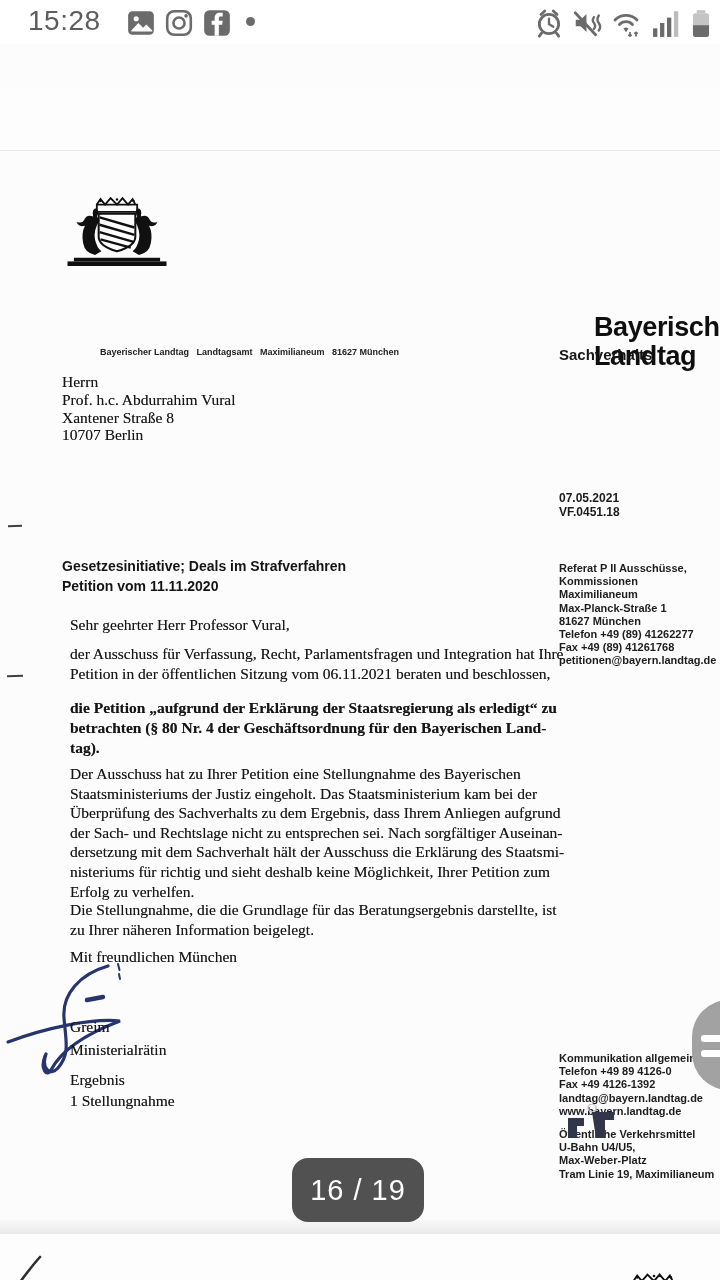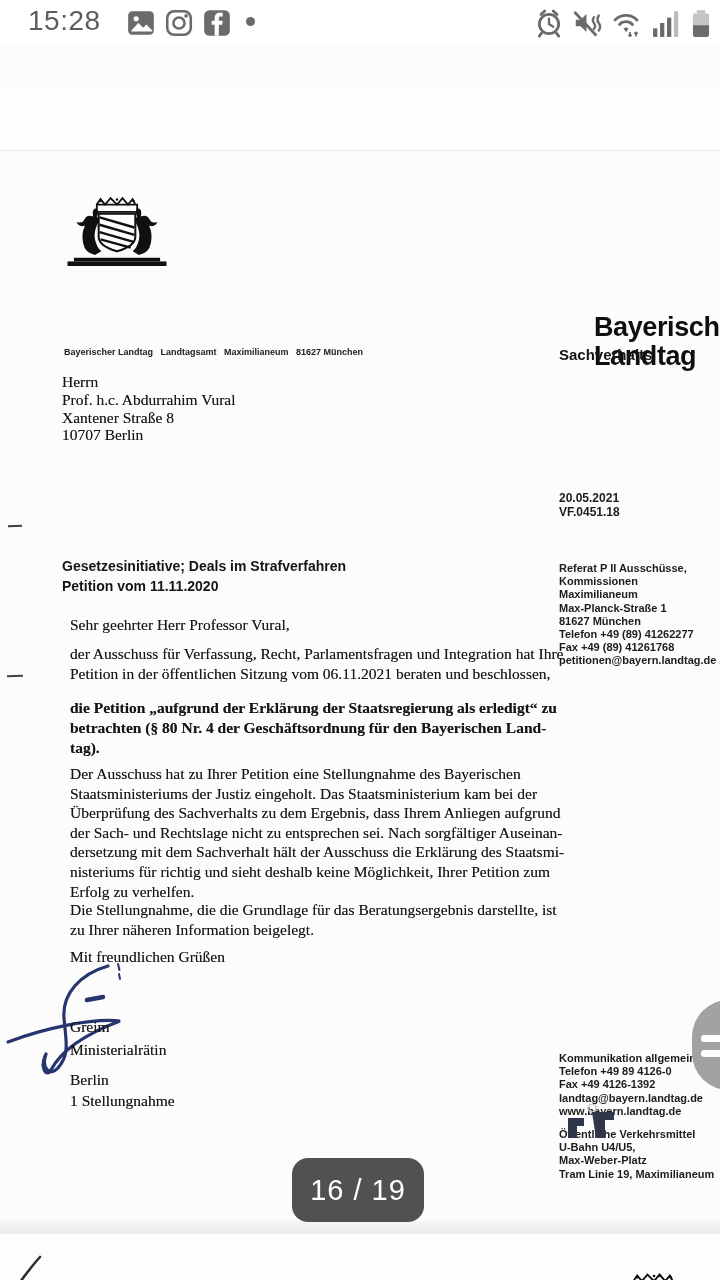--- a/index.html
+++ b/index.html
@@ -1,21 +1,21 @@
 <!DOCTYPE html>
 <html><head>
 <meta charset="utf-8">
 <style>
   html,body{margin:0;padding:0;background:#e9e9e9;}
   .screen{position:relative;width:720px;height:1280px;background:#fcfcfc;overflow:hidden;
           font-family:"Liberation Sans",sans-serif;color:#1c1c1c;padding-left:28px;}
   .abs{position:absolute;}
   .serif{font-family:"Liberation Serif",serif;color:#161616;text-shadow:0 0 .5px rgba(20,20,20,.55);}
   .pre{white-space:pre-line;}
-  .prespace{white-space:pre;}
+  .prespace{white-space:pre;margin-left:36px;}
 
   
   .statusbar{position:absolute;left:0;top:0;width:720px;height:44px;background:#ffffff;}
   .sb-time{position:absolute;left:28px;top:5px;font-size:28px;color:#5d5d5d;letter-spacing:.5px;}
   .sb-ic{position:absolute;top:8px;width:30px;height:30px;}
 
   
   .seam-top{position:absolute;left:0;top:106px;width:720px;height:1px;background:#e7e7e7;}
   .prev-strip{position:absolute;left:0;top:44px;width:720px;height:62px;background:#fdfdfd;}
   .page-edge{position:absolute;left:0;top:1176px;width:720px;height:14px;
@@ -151,21 +151,21 @@
 
       <span class="sender-line prespace" style="top:196px">Bayerischer Landtag   Landtagsamt   Maximilianeum   81627 München</span>
       <div class="recipient serif pre" style="top:210px">Herrn
 Prof. h.c. Abdurrahim Vural
 Xantener Straße 8
 10707 Berlin</div>
 
       <span class="office" style="top:195px">Sachverhalts</span>
 
       <div class="dateblock" style="top:340px">
-        <div>20.05.2021</div>
+        <div>07.05.2021</div>
         <div>VF.0451.18</div>
       </div>
 
       <div class="contact pre" style="top:411px">Referat P II Ausschüsse,
 Kommissionen
 Maximilianeum
 Max-Planck-Straße 1
 81627 München
 Telefon +49 (89) 41262277
 Fax +49 (89) 41261768
@@ -182,34 +182,34 @@
 tag).</div>
       <div class="body-par serif pre" style="top:613px;line-height:19.6px">Der Ausschuss hat zu Ihrer Petition eine Stellungnahme des Bayerischen
 Staatsministeriums der Justiz eingeholt. Das Staatsministerium kam bei der
 Überprüfung des Sachverhalts zu dem Ergebnis, dass Ihrem Anliegen aufgrund
 der Sach- und Rechtslage nicht zu entsprechen sei. Nach sorgfältiger Auseinan-
 dersetzung mit dem Sachverhalt hält der Ausschuss die Erklärung des Staatsmi-
 nisteriums für richtig und sieht deshalb keine Möglichkeit, Ihrer Petition zum
 Erfolg zu verhelfen.</div>
       <div class="body-par serif pre" style="top:749px">Die Stellungnahme, die die Grundlage für das Beratungsergebnis darstellte, ist
 zu Ihrer näheren Information beigelegt.</div>
-      <div class="body-par serif" style="top:796px">Mit freundlichen Grüßen</div>
+      <div class="body-par serif" style="top:796px">Mit freundlichen München</div>
 
       <svg class="abs" style="left:0;top:805px;width:260px;height:130px" viewBox="0 0 260 130">
         <g fill="none" stroke="#27356f" stroke-width="3.2" stroke-linecap="round">
           <path d="M108 10 C 80 18, 62 38, 64 62 C 66 86, 70 98, 58 112 C 50 121, 41 112, 46 98"></path>
           <path d="M8 86 C 45 72, 92 62, 120 65 C 88 77, 62 93, 51 114 C 47 122, 40 113, 45 100"></path>
           <path d="M87 44 L 103 41" stroke-width="4.5"></path>
           <path d="M118 8 l1.5 6 M119 18 l1 5" stroke-width="2"></path>
         </g>
       </svg>
 
       <div class="body-par serif" style="top:889px">Ministerialrätin</div>
       <div class="body-par serif" style="top:866px">Greim</div>
-      <div class="body-par serif" style="top:919px">Berlin</div>
+      <div class="body-par serif" style="top:919px">Ergebnis</div>
       <div class="body-par serif" style="top:940px">1 Stellungnahme</div>
 
       <div class="comm pre">Kommunikation allgemein
 Telefon +49 89 4126-0
 Fax +49 4126-1392
 landtag@bayern.landtag.de
 www.bayern.landtag.de</div>
       <div class="transport pre">Öffentliche Verkehrsmittel
 U-Bahn U4/U5,
 Max-Weber-Platz

